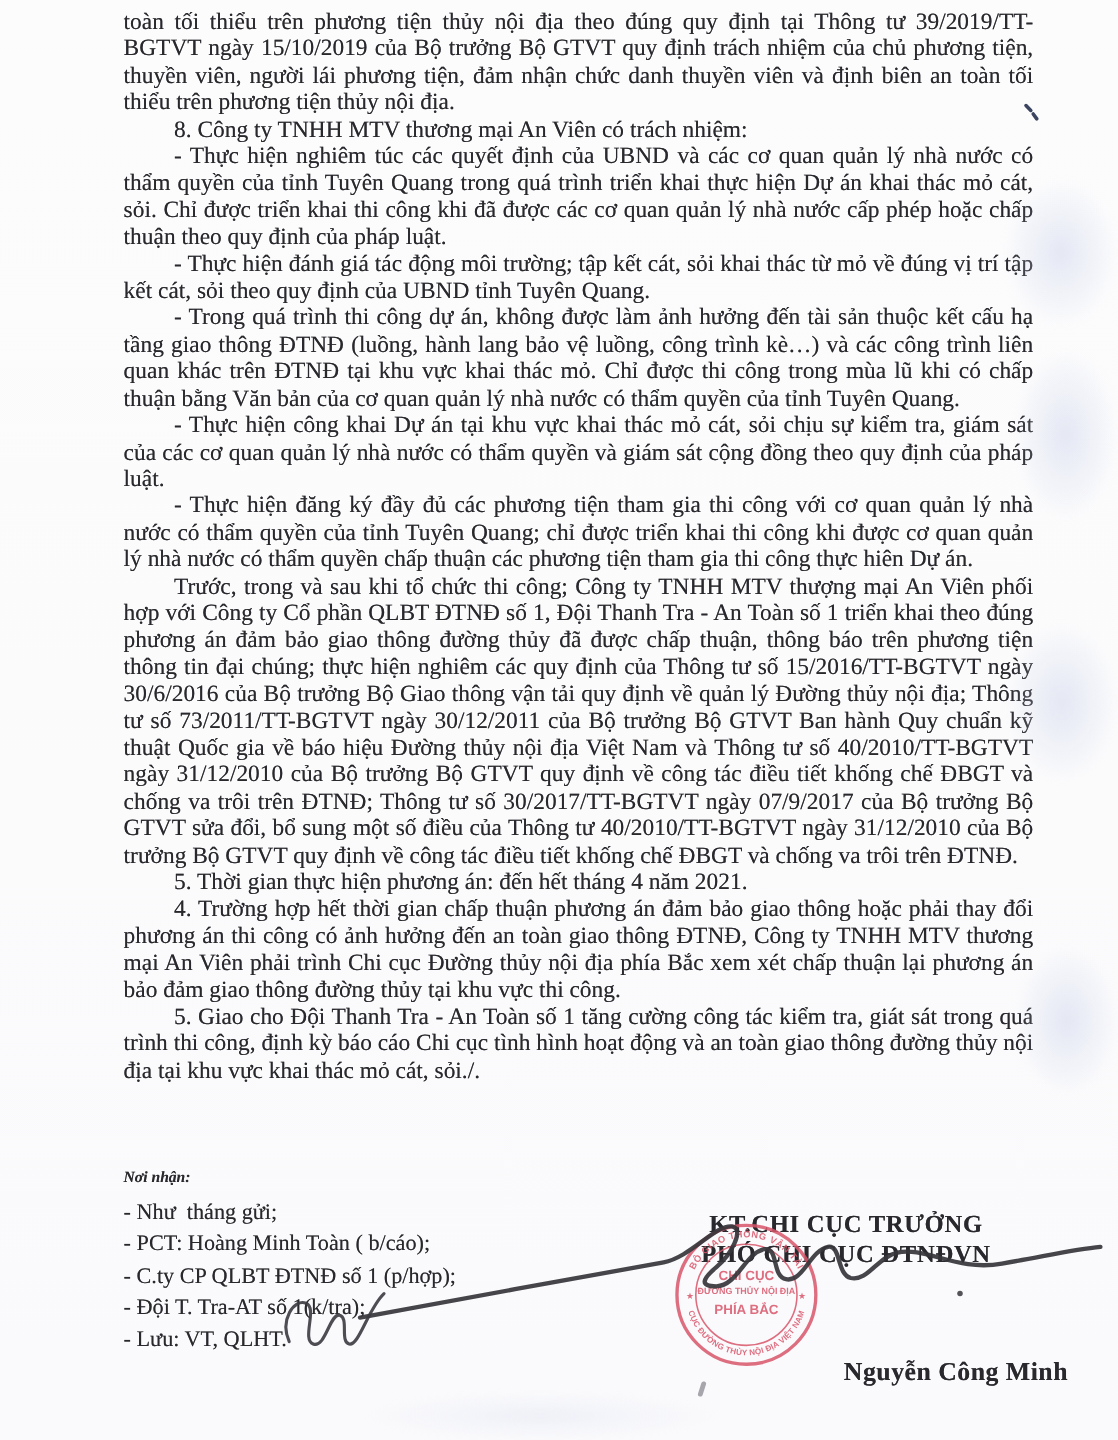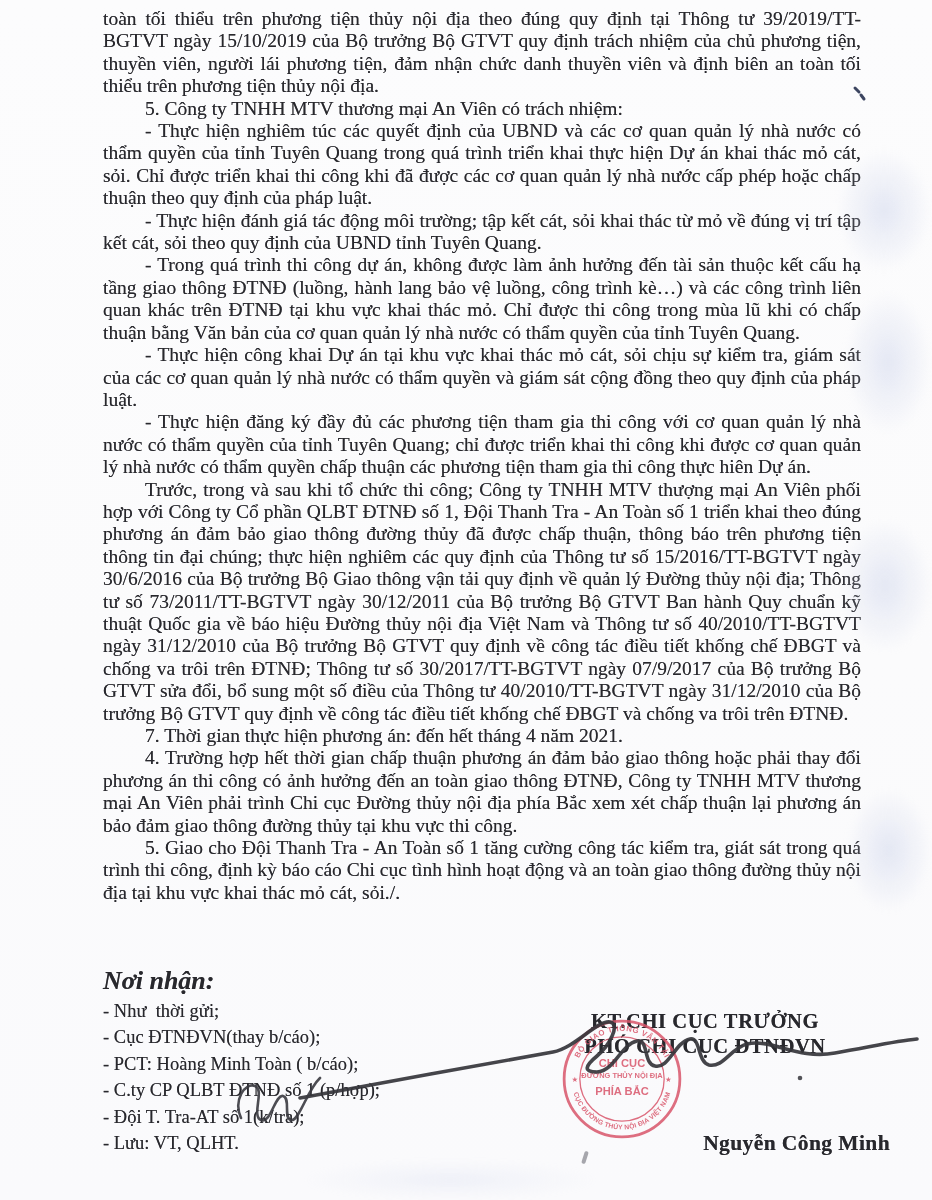--- a/index.html
+++ b/index.html
@@ -21,21 +21,21 @@
     text-shadow:0 0 .4px rgba(20,20,25,.55);
   }
   .para{margin:0;text-align:justify;}
   .para.ind{text-indent:42px;}
   
   .recipients{
     position:absolute;left:103px;top:968px;width:360px;
     font-size:18.5px;line-height:26.5px;
     text-shadow:0 0 .4px rgba(20,20,25,.5);
   }
-  .recip-heading{font-weight:bold;font-style:italic;font-size:26px;margin-bottom:3px;}
+  .recip-heading{font-weight:bold;font-style:italic;font-size:13px;margin-bottom:3px;}
   .recip-item{white-space:pre-wrap;}
   
   .sign-titles{
     position:absolute;left:520px;top:981px;width:370px;text-align:center;
     font-weight:bold;font-size:20.5px;line-height:25px;letter-spacing:.6px;
     text-shadow:0 0 .5px rgba(20,20,25,.6);
     margin-top:28px;
   }
   .signer-name{
     position:absolute;left:520px;top:1131px;width:370px;text-align:right;
@@ -65,42 +65,41 @@
   .s4{left:846px;top:788px;width:86px;height:125px;}
   .s5{left:300px;top:1160px;width:300px;height:40px;opacity:.5;}
 </style>
 </head>
 <body>
 
 <div class="page">
 
   <div class="body-text">
       <p class="para">toàn tối thiểu trên phương tiện thủy nội địa theo đúng quy định tại Thông tư 39/2019/TT-BGTVT ngày 15/10/2019 của Bộ trưởng Bộ GTVT quy định trách nhiệm của chủ phương tiện, thuyền viên, người lái phương tiện, đảm nhận chức danh thuyền viên và định biên an toàn tối thiểu trên phương tiện thủy nội địa.</p>
-      <p class="para ind">5. Công ty TNHH MTV thương mại An Viên có trách nhiệm:</p>
+      <p class="para ind">8. Công ty TNHH MTV thương mại An Viên có trách nhiệm:</p>
       <p class="para ind">- Thực hiện nghiêm túc các quyết định của UBND và các cơ quan quản lý nhà nước có thẩm quyền của tỉnh Tuyên Quang trong quá trình triển khai thực hiện Dự án khai thác mỏ cát, sỏi. Chỉ được triển khai thi công khi đã được các cơ quan quản lý nhà nước cấp phép hoặc chấp thuận theo quy định của pháp luật.</p>
       <p class="para ind">- Thực hiện đánh giá tác động môi trường; tập kết cát, sỏi khai thác từ mỏ về đúng vị trí tập kết cát, sỏi theo quy định của UBND tỉnh Tuyên Quang.</p>
       <p class="para ind">- Trong quá trình thi công dự án, không được làm ảnh hưởng đến tài sản thuộc kết cấu hạ tầng giao thông ĐTNĐ (luồng, hành lang bảo vệ luồng, công trình kè…) và các công trình liên quan khác trên ĐTNĐ tại khu vực khai thác mỏ. Chỉ được thi công trong mùa lũ khi có chấp thuận bằng Văn bản của cơ quan quản lý nhà nước có thẩm quyền của tỉnh Tuyên Quang.</p>
       <p class="para ind">- Thực hiện công khai Dự án tại khu vực khai thác mỏ cát, sỏi chịu sự kiểm tra, giám sát của các cơ quan quản lý nhà nước có thẩm quyền và giám sát cộng đồng theo quy định của pháp luật.</p>
       <p class="para ind">- Thực hiện đăng ký đầy đủ các phương tiện tham gia thi công với cơ quan quản lý nhà nước có thẩm quyền của tỉnh Tuyên Quang; chỉ được triển khai thi công khi được cơ quan quản lý nhà nước có thẩm quyền  chấp thuận các phương tiện tham gia thi công thực hiên Dự án.</p>
       <p class="para ind">Trước, trong và sau khi tổ chức thi công; Công ty TNHH MTV thượng mại An Viên phối hợp với Công ty Cổ phần QLBT ĐTNĐ số 1, Đội Thanh Tra - An Toàn số 1 triển khai theo đúng phương án đảm bảo giao thông đường thủy đã được chấp thuận, thông báo trên phương tiện thông tin đại chúng; thực hiện nghiêm các quy định của Thông tư số 15/2016/TT-BGTVT ngày 30/6/2016 của Bộ trưởng Bộ Giao thông vận tải quy định về quản lý Đường thủy nội địa; Thông tư số 73/2011/TT-BGTVT ngày 30/12/2011 của Bộ trưởng Bộ GTVT Ban hành Quy chuẩn kỹ thuật Quốc gia về báo hiệu Đường thủy nội địa Việt Nam và Thông tư số 40/2010/TT-BGTVT ngày 31/12/2010 của Bộ trưởng Bộ GTVT quy định về công tác điều tiết khống chế ĐBGT và chống va trôi trên ĐTNĐ; Thông tư số 30/2017/TT-BGTVT ngày 07/9/2017 của Bộ trưởng Bộ GTVT sửa đổi, bổ sung một số điều của Thông tư 40/2010/TT-BGTVT ngày 31/12/2010 của Bộ trưởng Bộ GTVT quy định về công tác điều tiết khống chế ĐBGT và chống va trôi trên ĐTNĐ.</p>
-      <p class="para ind">7.  Thời gian thực hiện phương án: đến hết tháng 4 năm 2021.</p>
+      <p class="para ind">5.  Thời gian thực hiện phương án: đến hết tháng 4 năm 2021.</p>
       <p class="para ind">4. Trường hợp hết thời gian chấp thuận phương án đảm bảo giao thông hoặc phải thay đổi phương án thi công có ảnh hưởng đến an toàn giao thông ĐTNĐ, Công ty TNHH MTV thương mại An Viên phải trình Chi cục Đường thủy nội địa phía Bắc xem xét chấp thuận lại phương án bảo đảm giao thông đường thủy tại khu vực thi công.</p>
       <p class="para ind">5. Giao cho Đội Thanh Tra - An Toàn số 1 tăng cường công tác kiểm tra, giát sát trong quá trình thi công, định kỳ báo cáo Chi cục tình hình hoạt động và an toàn giao thông đường thủy nội địa tại khu vực khai thác mỏ cát, sỏi./.</p>
     </div>
 
   <svg class="pen-mark-top" viewBox="0 0 20 20">
     <path d="M4,4 L8,8" stroke="#3c4560" stroke-width="3" stroke-linecap="round" fill="none"></path>
     <path d="M10,11 L13,15" stroke="#3c4560" stroke-width="3" stroke-linecap="round" fill="none"></path>
   </svg>
 
   <div class="recipients">
     <div class="recip-heading">Nơi nhận:</div>
     <div id="recip-list">
-        <div class="recip-item">- Như  thời gửi;</div>
-        <div class="recip-item">- Cục ĐTNĐVN(thay b/cáo);</div>
+        <div class="recip-item">- Như  tháng gửi;</div>
         <div class="recip-item">- PCT: Hoàng Minh Toàn ( b/cáo);</div>
         <div class="recip-item">- C.ty CP QLBT ĐTNĐ số 1 (p/hợp);</div>
         <div class="recip-item">- Đội T. Tra-AT số 1(k/tra);</div>
         <div class="recip-item">- Lưu: VT, QLHT.</div>
       </div>
   </div>
 
   <div class="sign-titles">
     <div>KT.CHI CỤC TRƯỞNG</div>
     <div>PHÓ CHI CỤC ĐTNĐVN</div>

